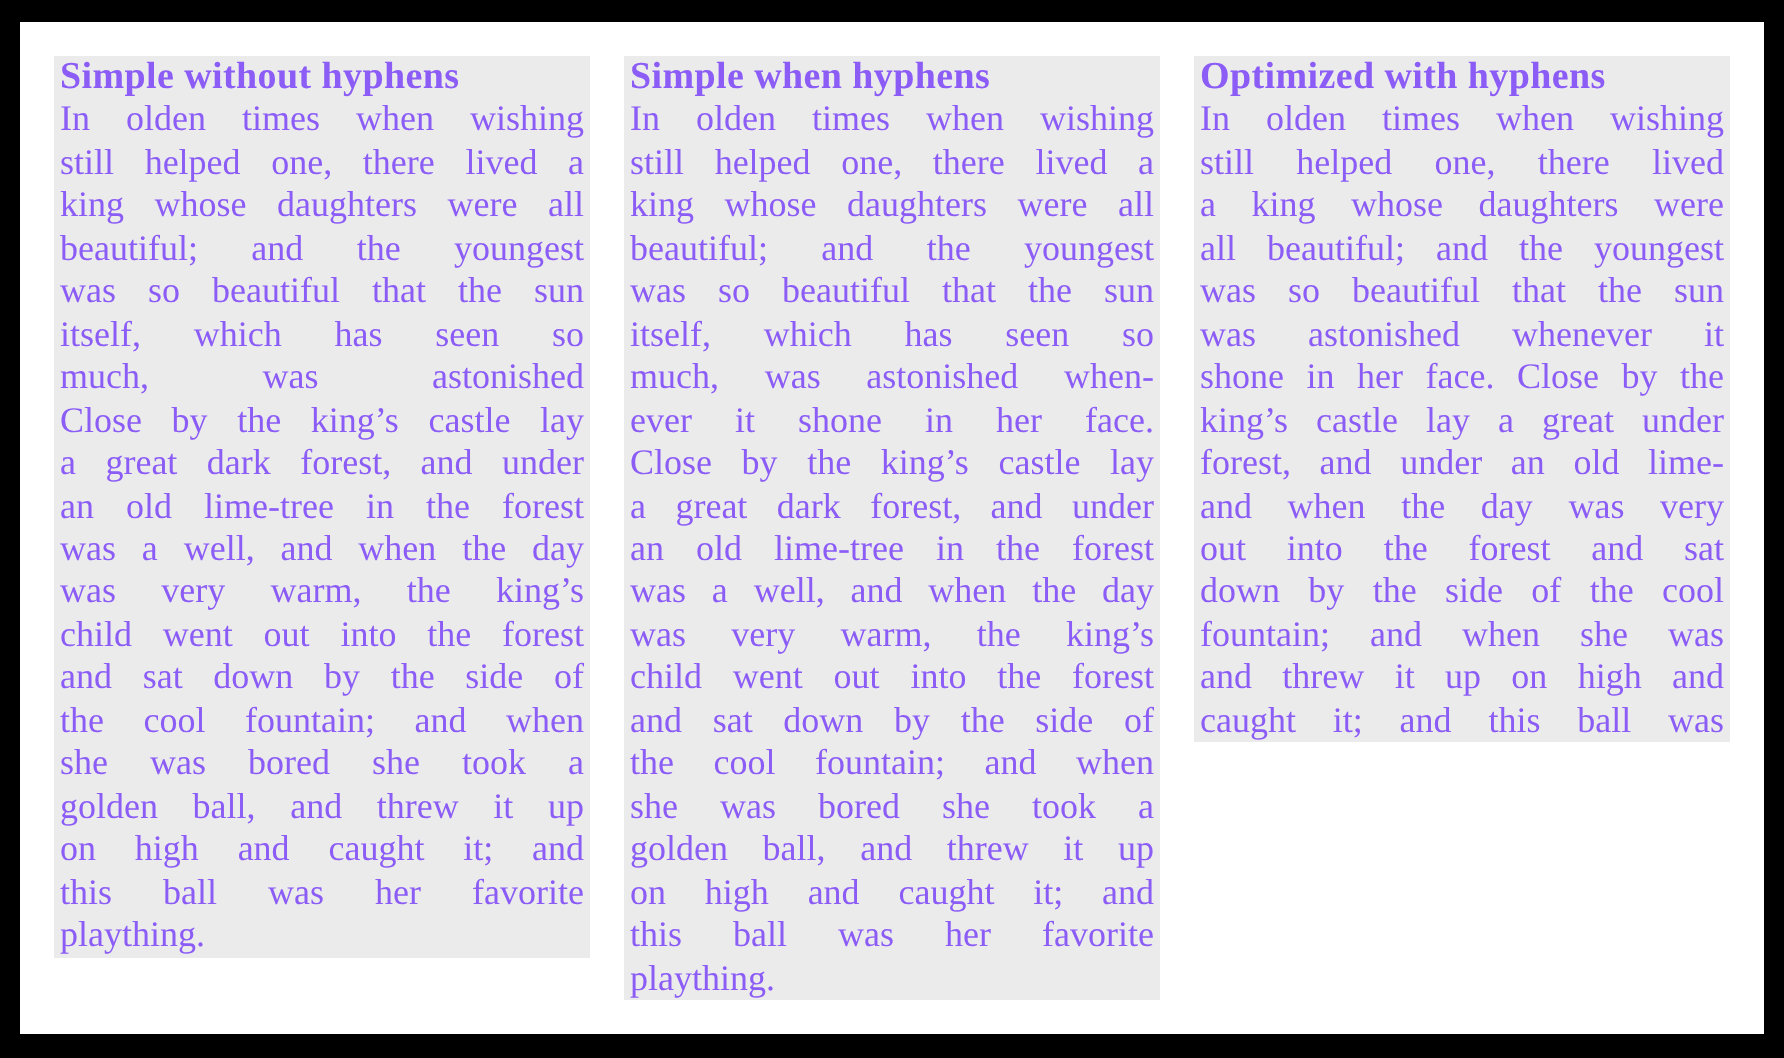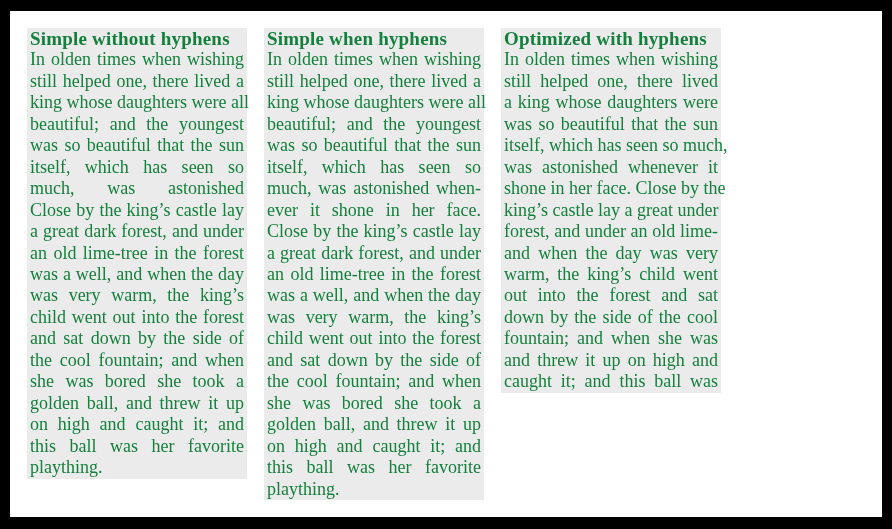--- a/index.html
+++ b/index.html
@@ -17,24 +17,24 @@
     background: #ffffff;
   }
   .columns {
     position: absolute;
     left: 17px; top: 17px;
     display: flex;
     gap: 17px;
     align-items: flex-start;
   }
   .column {
-    width: 220px;
+    width: 268px;
     background: #ebebeb;
     padding: 0 3px;
-    color: #15803d;
+    color: #8b5cf6;
   }
   .heading {
     font-weight: bold;
     font-size: 19px;
     line-height: 21.45px;
     white-space: nowrap;
     letter-spacing: 0.2px;
   }
   .line {
     font-size: 18px;
@@ -99,28 +99,27 @@
         <div class="line">golden ball, and threw it up</div>
         <div class="line">on high and caught it; and</div>
         <div class="line">this ball was her favorite</div>
         <div class="line final">plaything.</div>
       </article>
       <article class="column">
         <div class="heading">Optimized with hyphens</div>
         <div class="line">In olden times when wishing</div>
         <div class="line">still helped one, there lived</div>
         <div class="line">a king whose daughters were</div>
+        <div class="line">all beautiful; and the youngest</div>
         <div class="line">was so beautiful that the sun</div>
-        <div class="line">itself, which has seen so much,</div>
         <div class="line">was astonished whenever it</div>
         <div class="line">shone in her face. Close by the</div>
         <div class="line">king’s castle lay a great under</div>
         <div class="line">forest, and under an old lime-</div>
         <div class="line">and when the day was very</div>
-        <div class="line">warm, the king’s child went</div>
         <div class="line">out into the forest and sat</div>
         <div class="line">down by the side of the cool</div>
         <div class="line">fountain; and when she was</div>
         <div class="line">and threw it up on high and</div>
         <div class="line">caught it; and this ball was</div>
       </article>
     </section>
 </div>
 
 </body></html>

